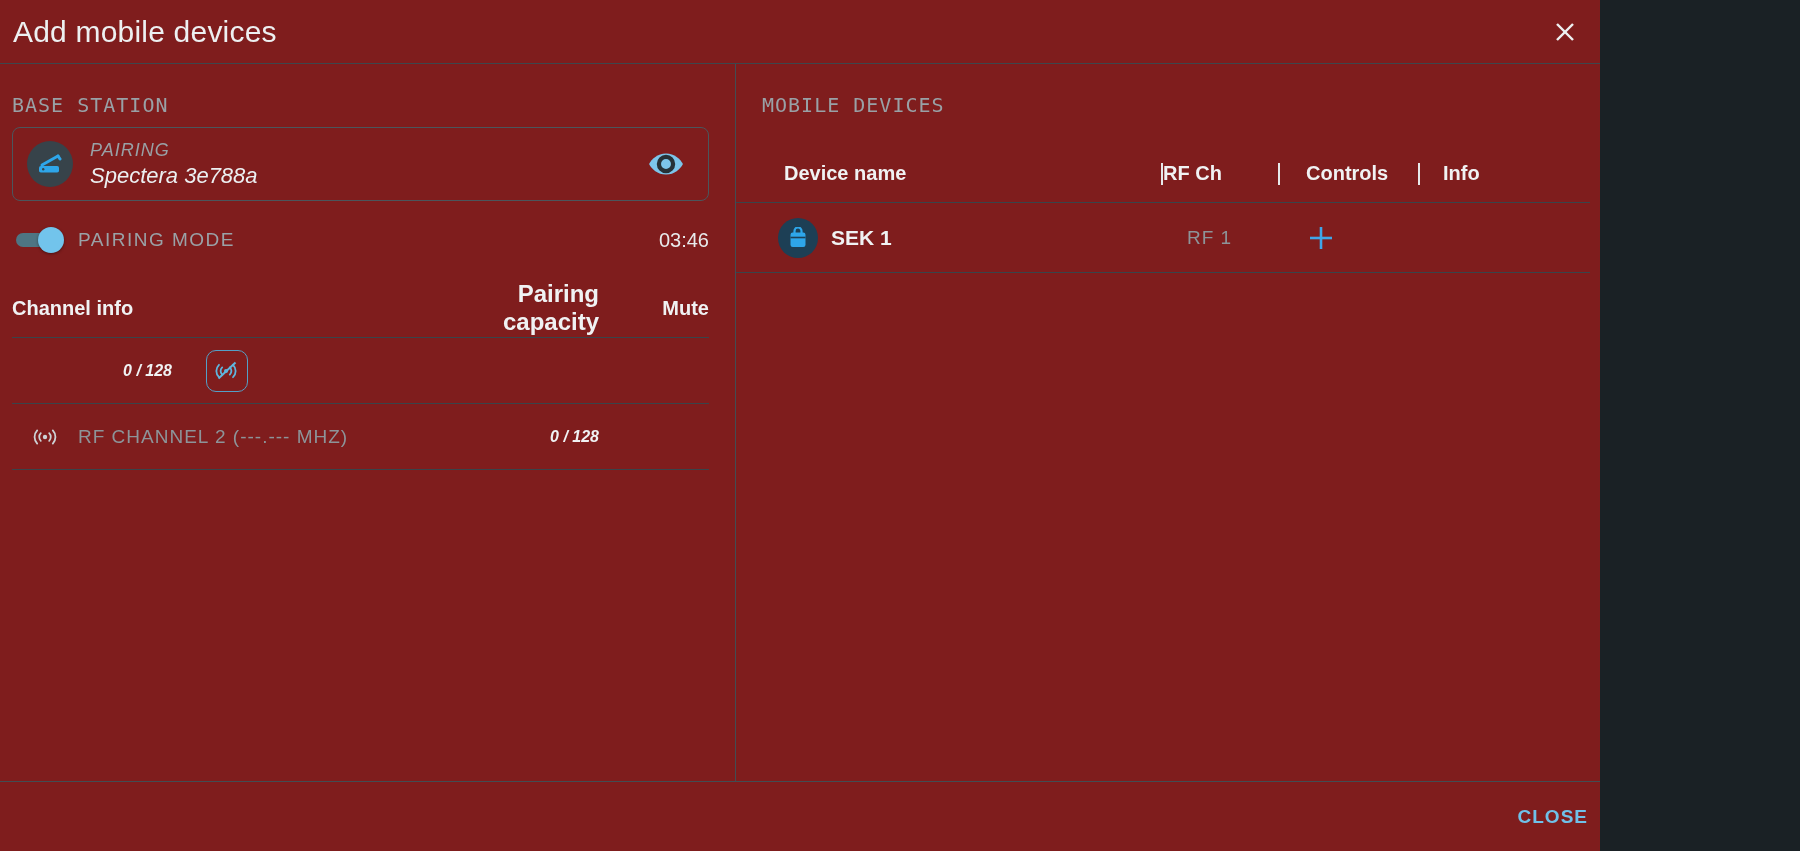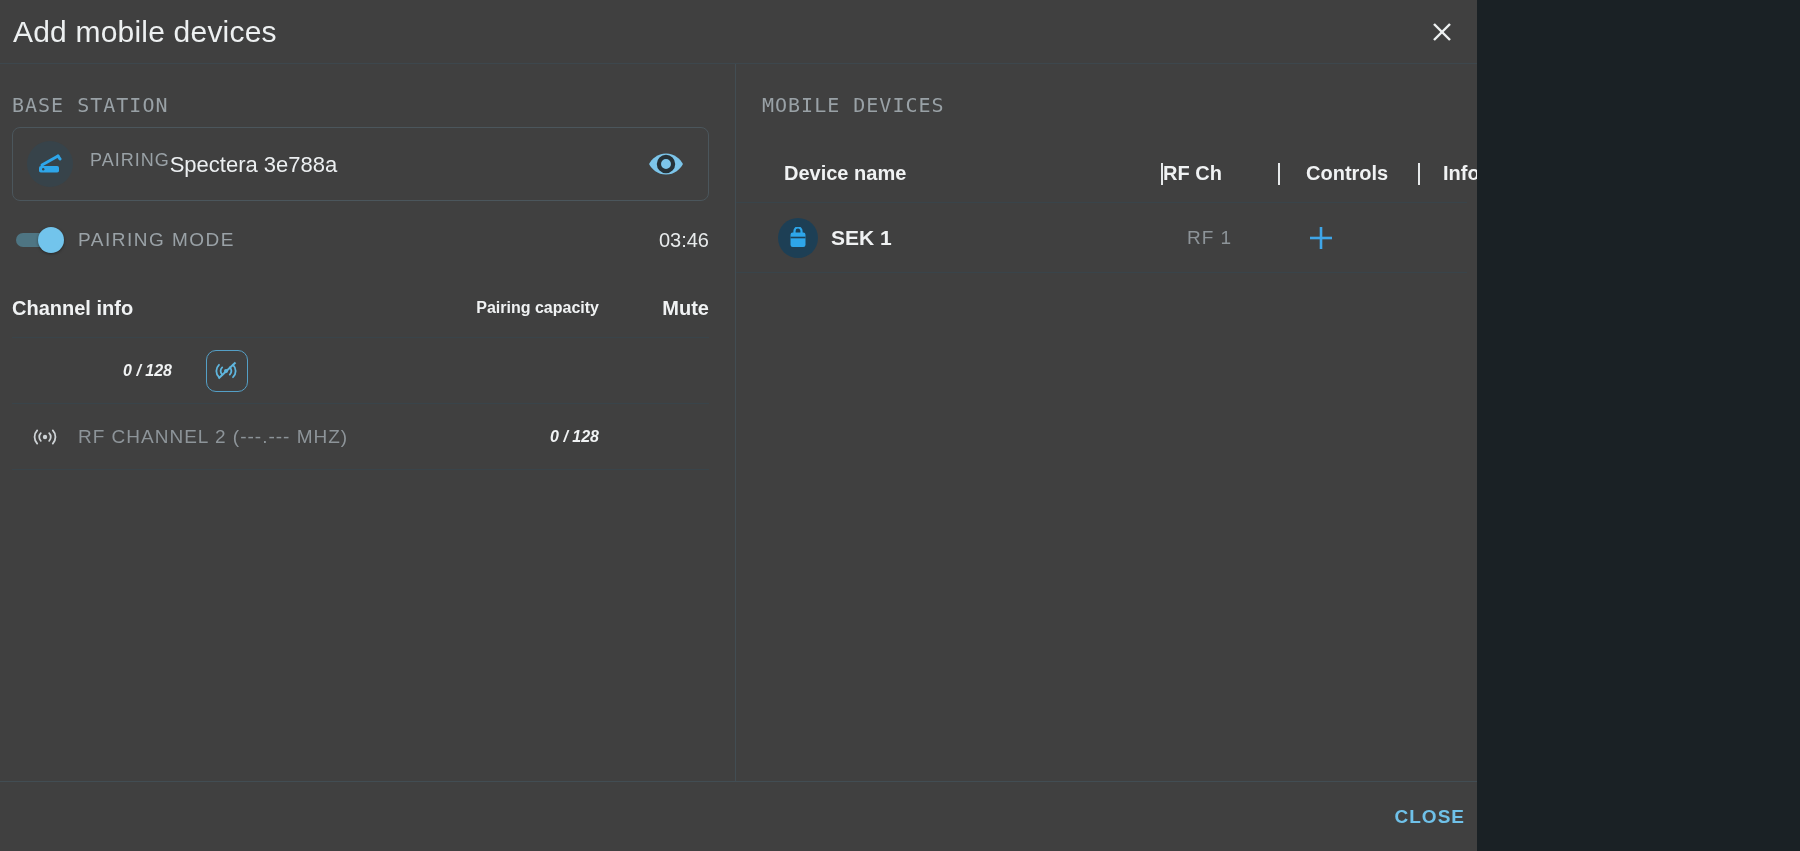--- a/index.html
+++ b/index.html
@@ -1,18 +1,18 @@
 <!DOCTYPE html>
 <html><head>
 <meta charset="utf-8">
 <style>
   html,body{margin:0;padding:0;background:#1a2125;}
   *{box-sizing:border-box;}
   .dialog{
-    width:1477px;height:851px;background:#404040;
+    width:1600px;height:851px;background:#7f1d1d;
     font-family:"Liberation Sans",sans-serif;color:#eceff1;
     display:flex;flex-direction:column;overflow:hidden;
   }
   
   .dlg-header{height:64px;flex:0 0 64px;display:flex;align-items:center;
     padding:0 18px 0 13px;border-bottom:1px solid #3d474d;}
   .dlg-title{font-size:30px;font-weight:400;color:#edf0f1;letter-spacing:.2px;}
   .close-btn{margin-left:auto;width:34px;height:34px;display:flex;align-items:center;
     justify-content:center;cursor:pointer;background:none;border:none;padding:0;}
   
@@ -20,40 +20,40 @@
   .pane-left{width:736px;flex:0 0 736px;border-right:1px solid #424d53;
     padding:30px 26px 0 12px;}
   .pane-right{flex:1 1 auto;padding:30px 10px 0 0;min-width:0;}
   .section-label{font-family:"DejaVu Sans Mono",monospace;font-size:20px;
     color:#99a1a6;letter-spacing:1px;line-height:23px;}
   
   .pairing-card{margin-top:10px;height:74px;border:1px solid #4b565c;border-radius:8px;
     display:flex;align-items:center;padding:0 20px 0 14px;}
   .device-avatar{width:46px;height:46px;border-radius:50%;background:#37434a;
     display:flex;align-items:center;justify-content:center;flex:0 0 46px;}
-  .pairing-text{margin-left:17px;display:flex;flex-direction:row;}
+  .pairing-text{margin-left:17px;display:flex;flex-direction:column;font-style:italic;}
   .pairing-label{font-size:18px;color:#99a1a6;letter-spacing:1px;line-height:21px;}
   .device-name{font-size:22px;color:#eceff1;line-height:26px;margin-top:2px;}
   .eye-btn{margin-left:auto;background:none;border:none;padding:4px;cursor:pointer;
     display:flex;align-items:center;}
   
   .pairing-mode-row{margin-top:24px;display:flex;align-items:center;height:30px;}
   .toggle{position:relative;width:44px;height:16px;margin-left:4px;cursor:pointer;flex:0 0 44px;}
   .toggle-track{position:absolute;left:0;top:1px;width:44px;height:14px;border-radius:7px;
     background:#4e7583;}
   .toggle-thumb{position:absolute;right:-4px;top:-5px;width:26px;height:26px;border-radius:50%;
     background:#72c4ec;box-shadow:0 1px 3px rgba(0,0,0,.4);}
   .pairing-mode-label{margin-left:18px;font-size:19px;color:#9aa2a7;letter-spacing:1.5px;}
   .pairing-timer{margin-left:auto;font-size:20px;color:#e8ebec;}
   
   .rf-section-label{margin-top:90px;}
   .rf-header{margin-top:24px;height:59px;display:flex;align-items:center;
     border-bottom:1px solid #39444a;}
   .rf-col-info{flex:1 1 auto;font-size:20px;font-weight:bold;color:#f0f2f3;}
-  .rf-col-capacity{width:160px;flex:0 0 160px;text-align:right;font-size:16px;
+  .rf-col-capacity{width:160px;flex:0 0 160px;text-align:right;font-size:24px;
     font-weight:bold;color:#f0f2f3;}
   .rf-col-mute{width:110px;flex:0 0 110px;text-align:right;font-size:20px;
     font-weight:bold;color:#f0f2f3;}
   .rf-row{height:66px;display:flex;align-items:center;border-bottom:1px solid #39444a;}
   .rf-row .cell-info{flex:1 1 auto;display:flex;align-items:center;}
   .broadcast-wrap{margin-left:20px;display:flex;align-items:center;}
   .channel-name{margin-left:20px;font-size:19px;color:#8d9499;letter-spacing:1px;}
   .cell-capacity{width:160px;flex:0 0 160px;text-align:right;font-size:16px;
     font-weight:bold;color:#f0f2f3;font-style:italic;}
   .cell-mute{width:110px;flex:0 0 110px;display:flex;align-items:center;justify-content:center;}

